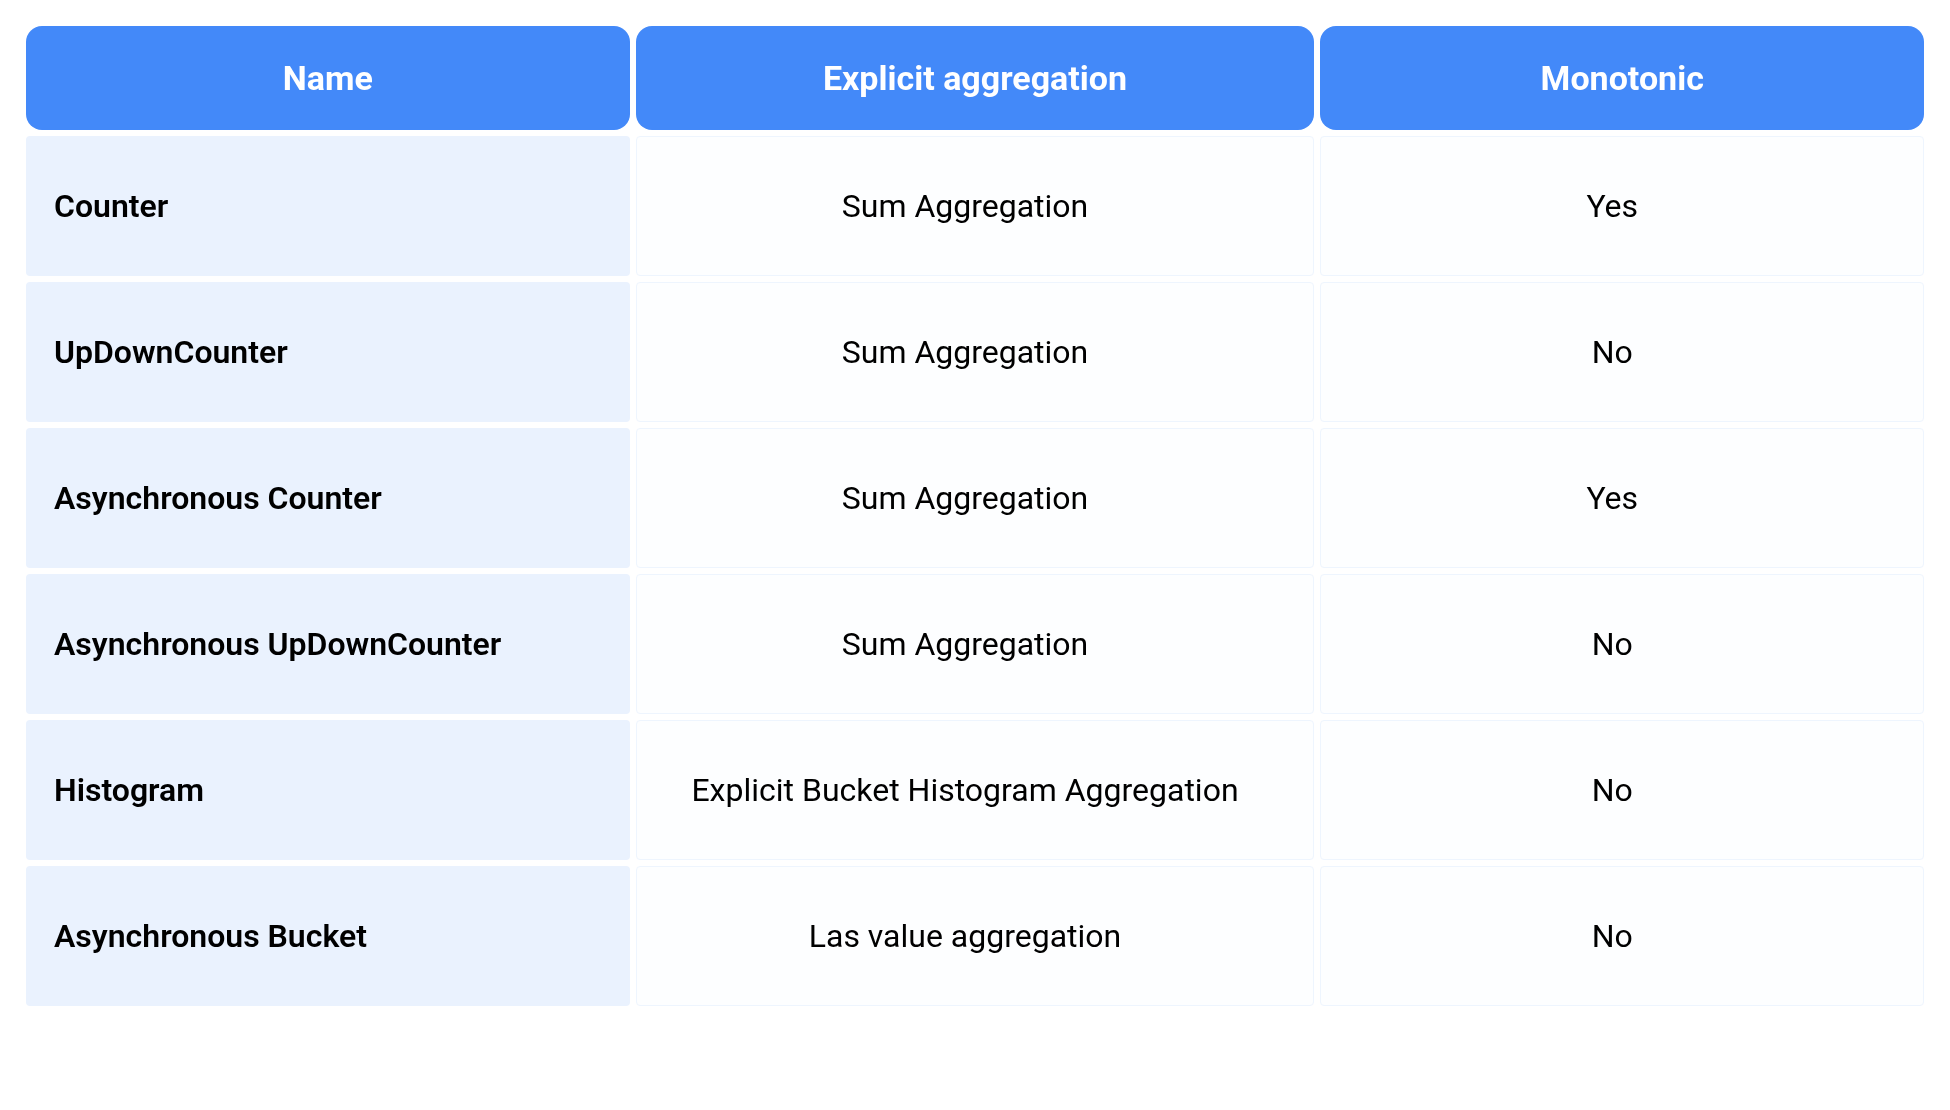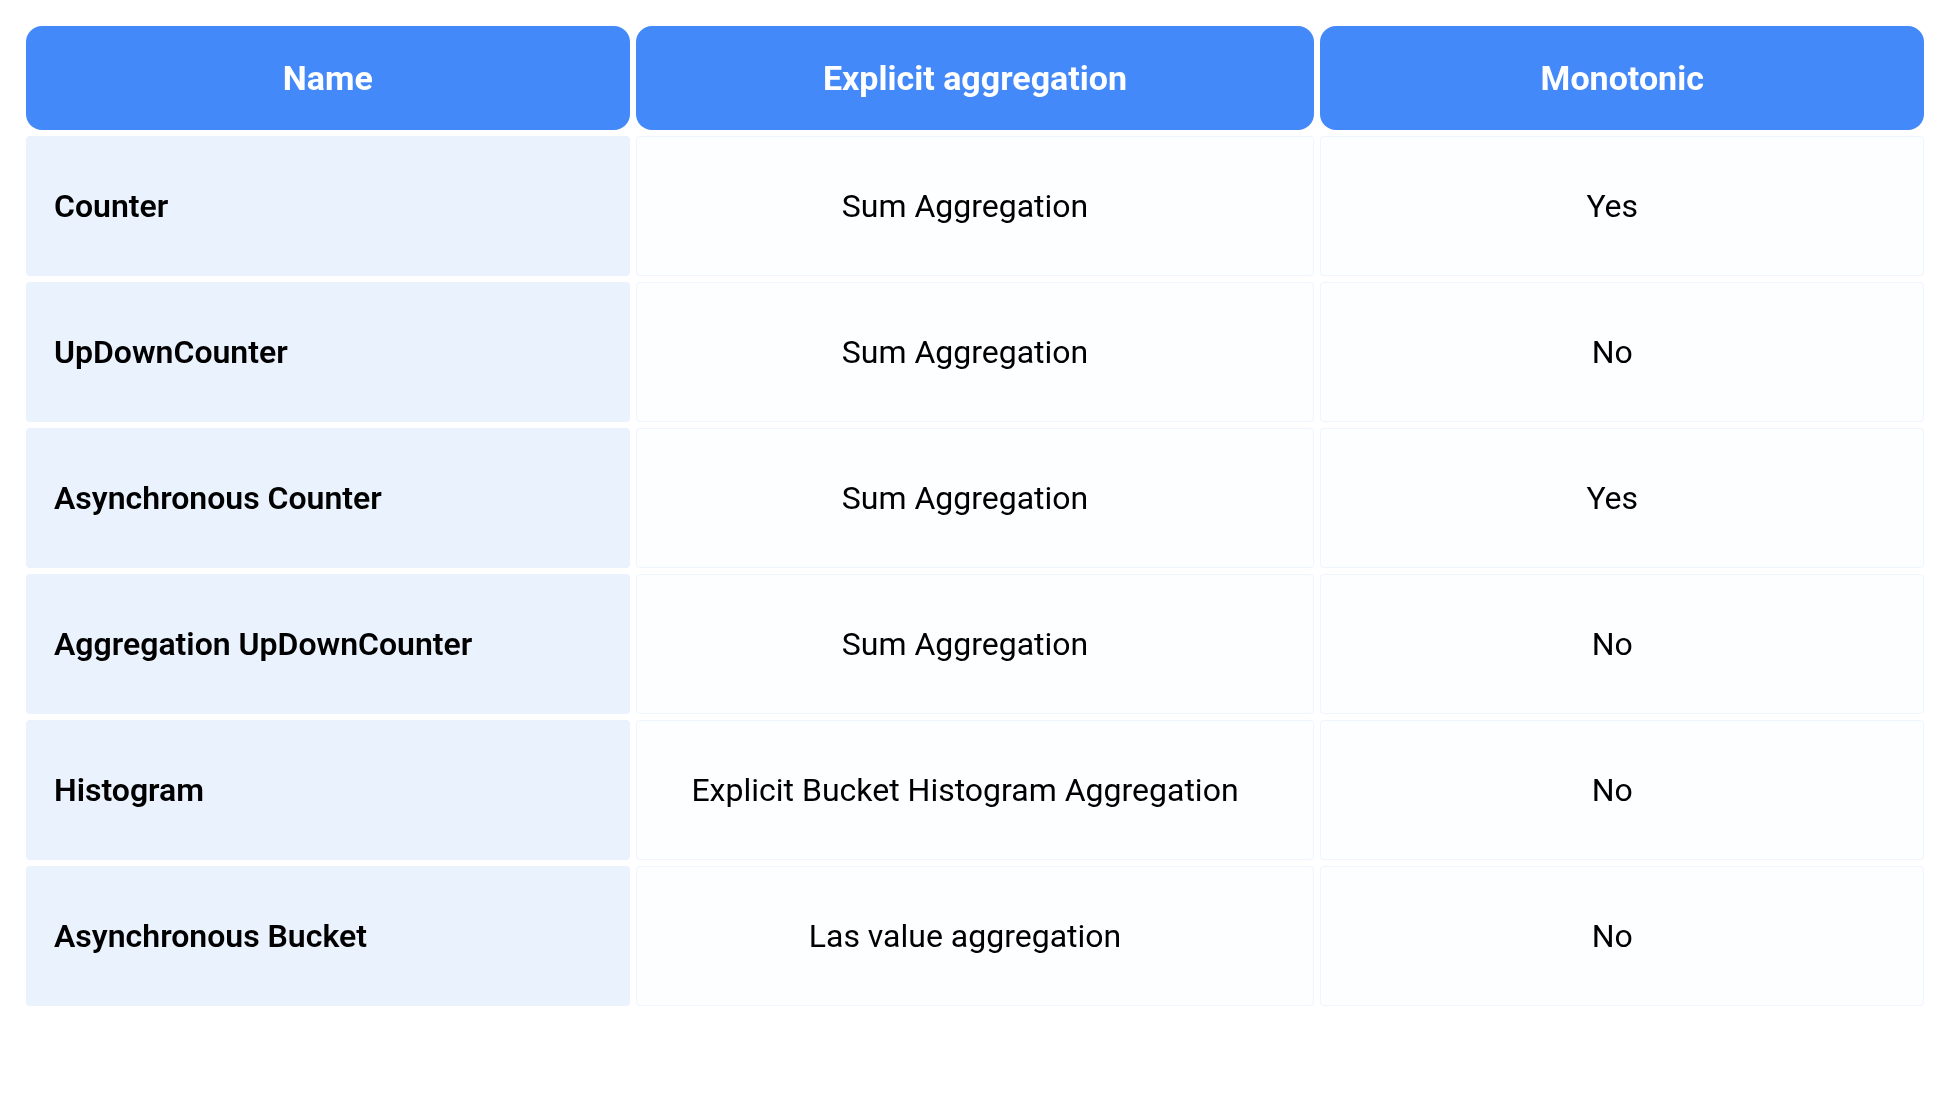--- a/index.html
+++ b/index.html
@@ -83,21 +83,21 @@
         <td class="name-cell">UpDownCounter</td>
         <td class="center-cell">Sum Aggregation</td>
         <td class="center-cell">No</td>
       </tr>
       <tr>
         <td class="name-cell">Asynchronous Counter</td>
         <td class="center-cell">Sum Aggregation</td>
         <td class="center-cell">Yes</td>
       </tr>
       <tr>
-        <td class="name-cell">Aggregation UpDownCounter</td>
+        <td class="name-cell">Asynchronous UpDownCounter</td>
         <td class="center-cell">Sum Aggregation</td>
         <td class="center-cell">No</td>
       </tr>
       <tr>
         <td class="name-cell">Histogram</td>
         <td class="center-cell">Explicit Bucket Histogram Aggregation</td>
         <td class="center-cell">No</td>
       </tr>
       <tr>
         <td class="name-cell">Asynchronous Bucket</td>

